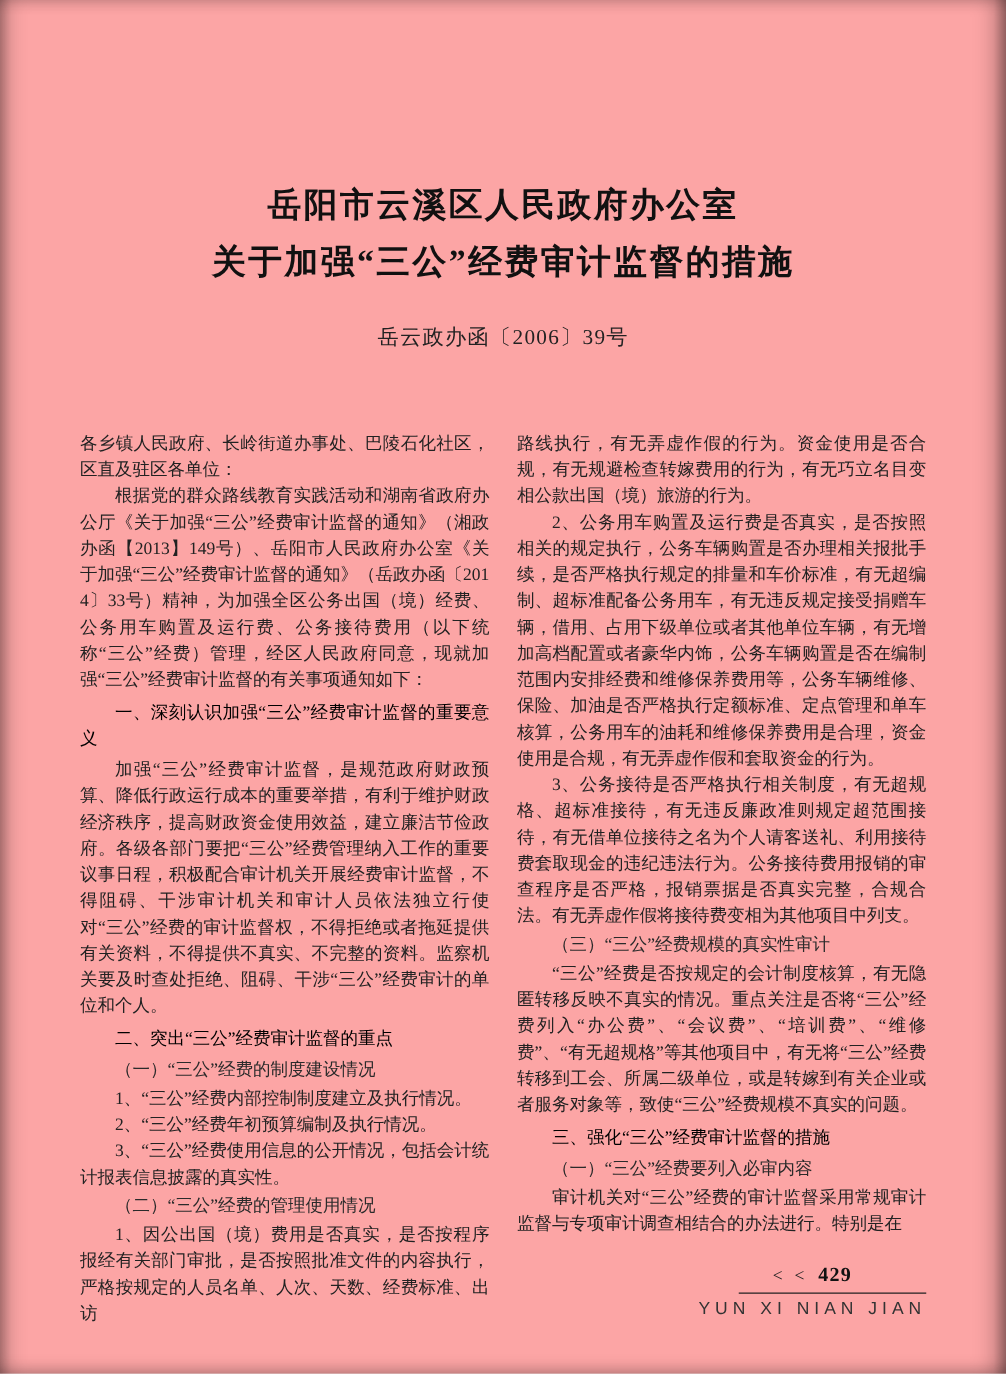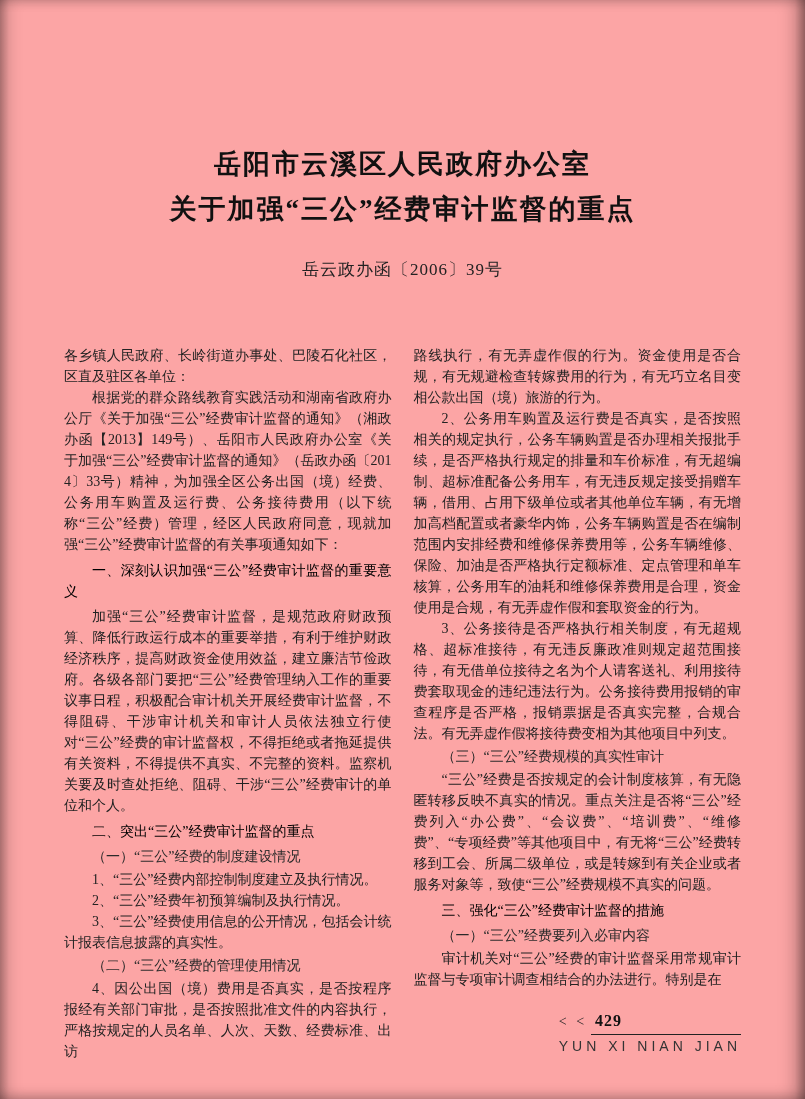--- a/index.html
+++ b/index.html
@@ -74,21 +74,21 @@
     margin: 5px 0 4px 0;
   }
   .para.sub {
     margin: 2px 0;
     color: #2a2a2a;
   }
   .footer {
     position: absolute;
     right: 64px;
     top: 1012px;
-    text-align: left;
+    text-align: center;
   }
   .page-marker {
     font-size: 15px;
     color: #111;
     letter-spacing: 1px;
   }
   .page-marker .arrows {
     font-size: 14px;
     letter-spacing: 3px;
     margin-right: 8px;
@@ -114,45 +114,45 @@
 <body>
 
 <div class="scan">
   <div class="edge-band-left"></div>
   <div class="edge-band-right"></div>
 
   <div class="page">
 
     <h1 class="title">
       <span class="title-line">岳阳市云溪区人民政府办公室</span>
-      <span class="title-line">关于加强“三公”经费审计监督的重点</span>
+      <span class="title-line">关于加强“三公”经费审计监督的措施</span>
     </h1>
 
     <div class="doc-number">岳云政办函〔2006〕39号</div>
 
     <div class="columns">
       <div class="column">
           <p class="para noindent">各乡镇人民政府、长岭街道办事处、巴陵石化社区，区直及驻区各单位：</p>
           <p class="para body">根据党的群众路线教育实践活动和湖南省政府办公厅《关于加强“三公”经费审计监督的通知》（湘政办函【2013】149号）、岳阳市人民政府办公室《关于加强“三公”经费审计监督的通知》（岳政办函〔2014〕33号）精神，为加强全区公务出国（境）经费、公务用车购置及运行费、公务接待费用（以下统称“三公”经费）管理，经区人民政府同意，现就加强“三公”经费审计监督的有关事项通知如下：</p>
           <p class="para heading">一、深刻认识加强“三公”经费审计监督的重要意义</p>
           <p class="para body">加强“三公”经费审计监督，是规范政府财政预算、降低行政运行成本的重要举措，有利于维护财政经济秩序，提高财政资金使用效益，建立廉洁节俭政府。各级各部门要把“三公”经费管理纳入工作的重要议事日程，积极配合审计机关开展经费审计监督，不得阻碍、干涉审计机关和审计人员依法独立行使对“三公”经费的审计监督权，不得拒绝或者拖延提供有关资料，不得提供不真实、不完整的资料。监察机关要及时查处拒绝、阻碍、干涉“三公”经费审计的单位和个人。</p>
           <p class="para heading">二、突出“三公”经费审计监督的重点</p>
           <p class="para sub">（一）“三公”经费的制度建设情况</p>
           <p class="para body">1、“三公”经费内部控制制度建立及执行情况。</p>
           <p class="para body">2、“三公”经费年初预算编制及执行情况。</p>
           <p class="para body">3、“三公”经费使用信息的公开情况，包括会计统计报表信息披露的真实性。</p>
           <p class="para sub">（二）“三公”经费的管理使用情况</p>
-          <p class="para body">4、因公出国（境）费用是否真实，是否按程序报经有关部门审批，是否按照批准文件的内容执行，严格按规定的人员名单、人次、天数、经费标准、出访</p>
+          <p class="para body">1、因公出国（境）费用是否真实，是否按程序报经有关部门审批，是否按照批准文件的内容执行，严格按规定的人员名单、人次、天数、经费标准、出访</p>
         </div>
       <div class="column">
           <p class="para noindent">路线执行，有无弄虚作假的行为。资金使用是否合规，有无规避检查转嫁费用的行为，有无巧立名目变相公款出国（境）旅游的行为。</p>
           <p class="para body">2、公务用车购置及运行费是否真实，是否按照相关的规定执行，公务车辆购置是否办理相关报批手续，是否严格执行规定的排量和车价标准，有无超编制、超标准配备公务用车，有无违反规定接受捐赠车辆，借用、占用下级单位或者其他单位车辆，有无增加高档配置或者豪华内饰，公务车辆购置是否在编制范围内安排经费和维修保养费用等，公务车辆维修、保险、加油是否严格执行定额标准、定点管理和单车核算，公务用车的油耗和维修保养费用是合理，资金使用是合规，有无弄虚作假和套取资金的行为。</p>
           <p class="para body">3、公务接待是否严格执行相关制度，有无超规格、超标准接待，有无违反廉政准则规定超范围接待，有无借单位接待之名为个人请客送礼、利用接待费套取现金的违纪违法行为。公务接待费用报销的审查程序是否严格，报销票据是否真实完整，合规合法。有无弄虚作假将接待费变相为其他项目中列支。</p>
           <p class="para sub">（三）“三公”经费规模的真实性审计</p>
-          <p class="para body">“三公”经费是否按规定的会计制度核算，有无隐匿转移反映不真实的情况。重点关注是否将“三公”经费列入“办公费”、“会议费”、“培训费”、“维修费”、“专项经费”等其他项目中，有无将“三公”经费转移到工会、所属二级单位，或是转嫁到有关企业或者服务对象等，致使“三公”经费规模不真实的问题。</p>
+          <p class="para body">“三公”经费是否按规定的会计制度核算，有无隐匿转移反映不真实的情况。重点关注是否将“三公”经费列入“办公费”、“会议费”、“培训费”、“维修费”、“有无超规格”等其他项目中，有无将“三公”经费转移到工会、所属二级单位，或是转嫁到有关企业或者服务对象等，致使“三公”经费规模不真实的问题。</p>
           <p class="para heading">三、强化“三公”经费审计监督的措施</p>
           <p class="para sub">（一）“三公”经费要列入必审内容</p>
           <p class="para body">审计机关对“三公”经费的审计监督采用常规审计监督与专项审计调查相结合的办法进行。特别是在</p>
         </div>
     </div>
 
     <div class="footer">
       <div class="page-marker">
         <span class="arrows">&lt; &lt;</span><span class="pageno">429</span>
       </div>

